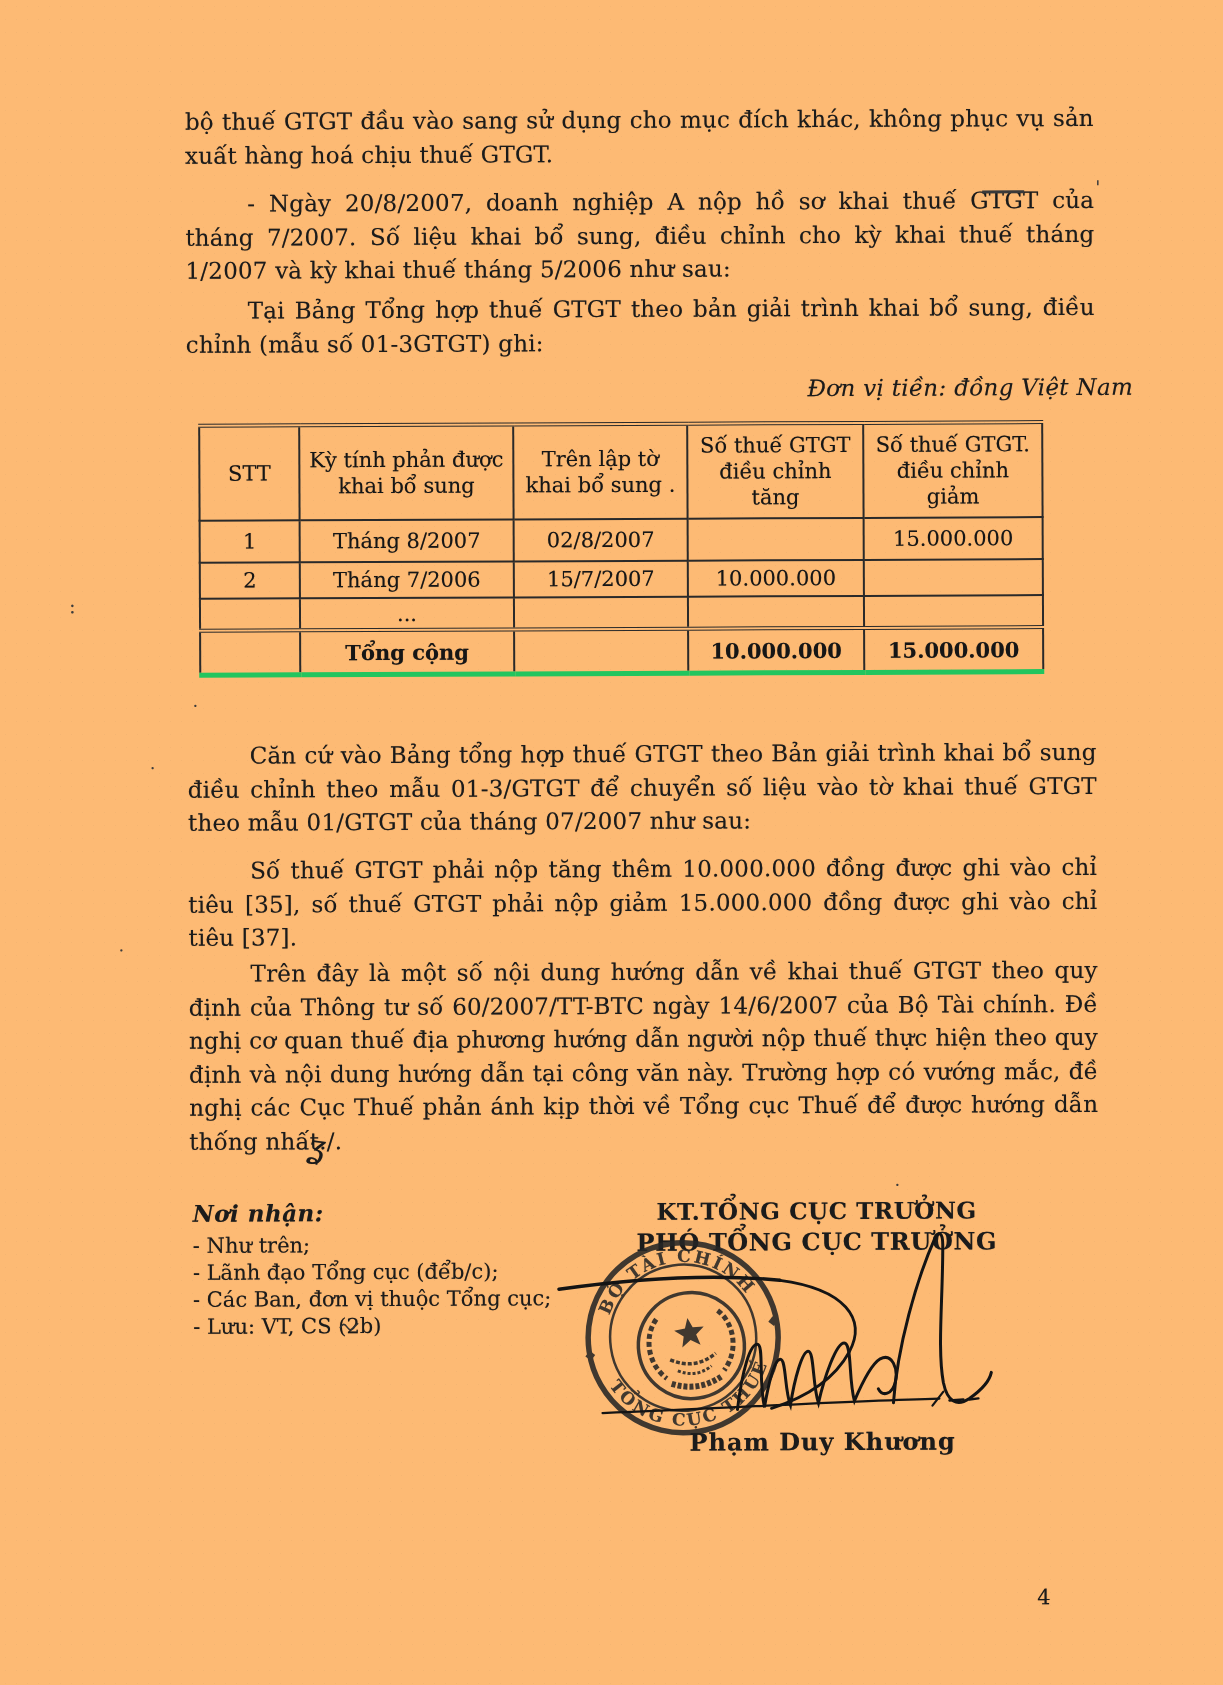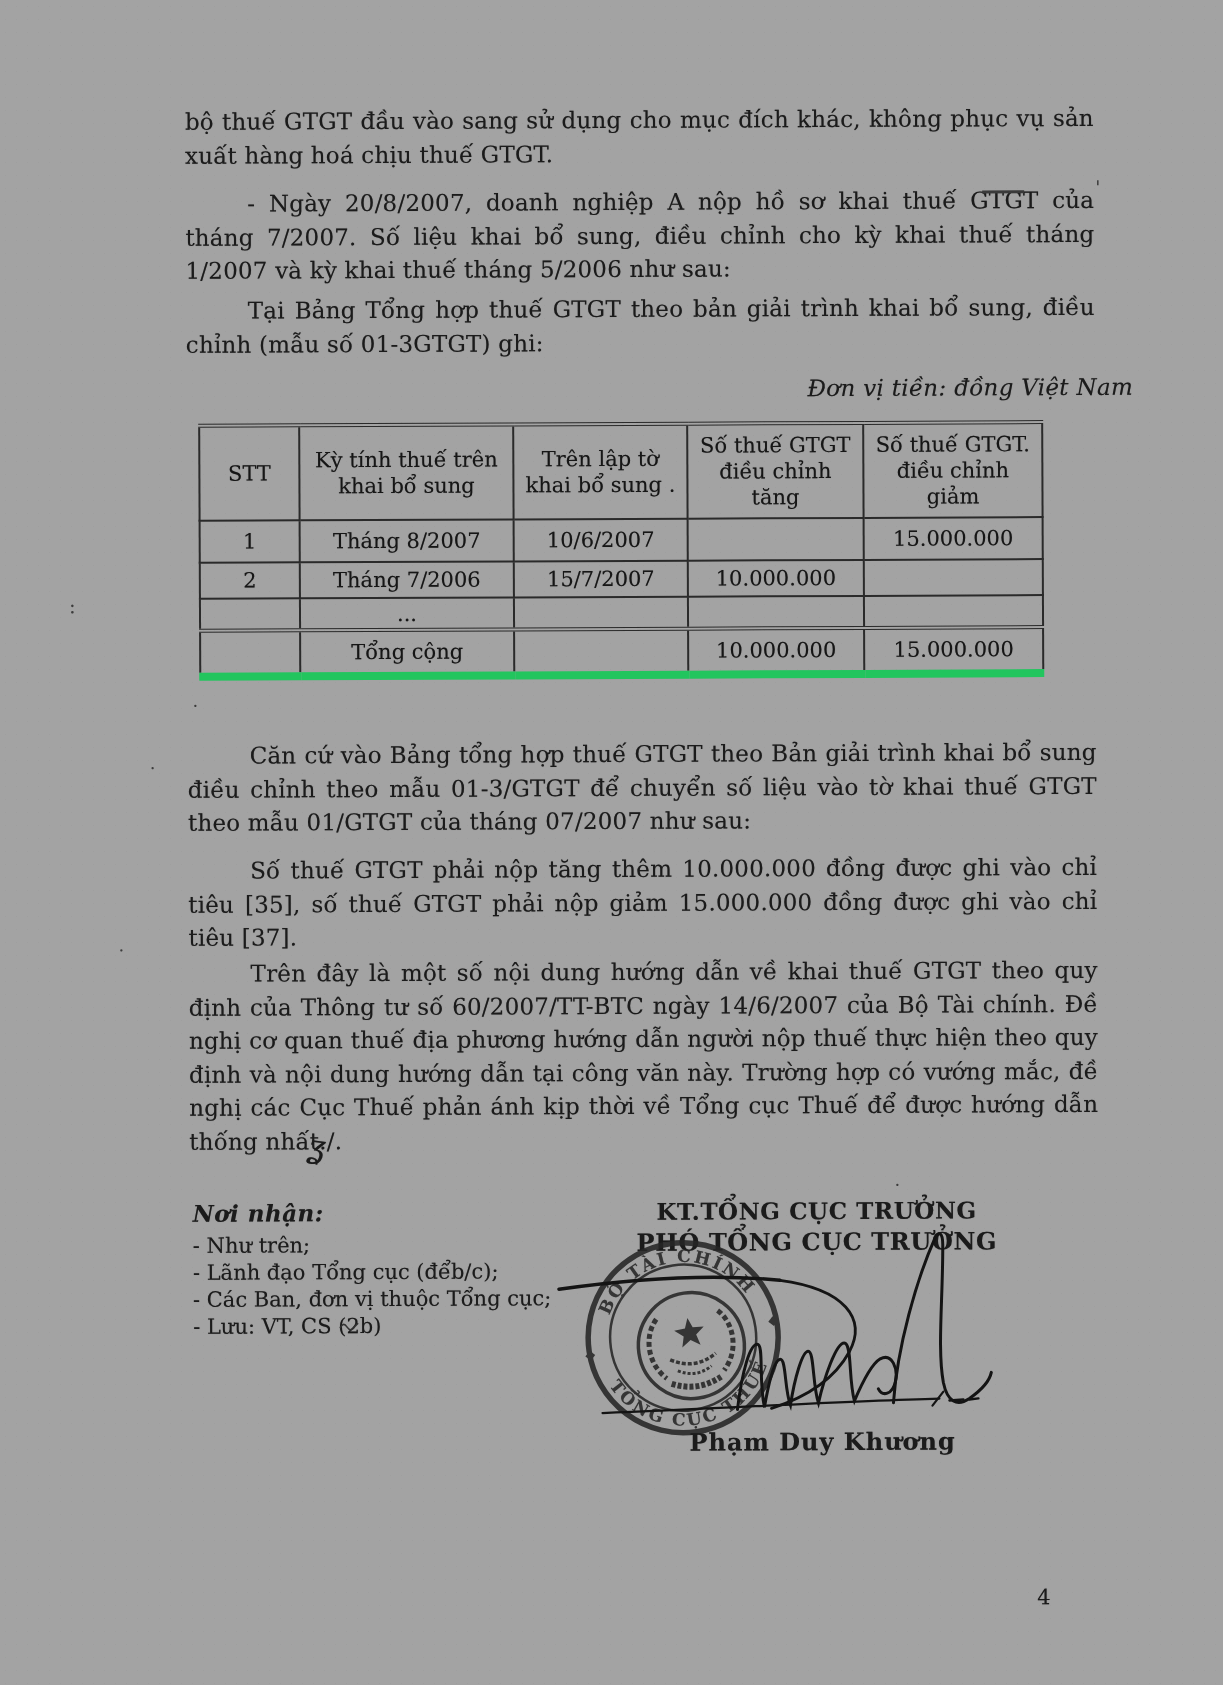--- a/index.html
+++ b/index.html
@@ -1,17 +1,17 @@
 <!DOCTYPE html>
 <html><head>
 <meta charset="utf-8">
 <style>
   html,body{margin:0;padding:0;background:#ffffff;}
   .page{
-    position:relative;width:1223px;height:1685px;background:#a3a3a3;overflow:hidden;
+    position:relative;width:1223px;height:1685px;background:#fdba74;overflow:hidden;
     font-family:"DejaVu Serif","Liberation Serif",serif;color:#1b1b1b;
   }
   .content{position:absolute;inset:0;transform:rotate(-0.25deg);}
   .content *{text-shadow:0 0 0.7px rgba(20,20,20,0.45);}
   .para{
     position:absolute;left:188px;width:909px;font-size:23px;line-height:33.5px;
     text-align:justify;text-indent:62px;letter-spacing:0.2px;
   }
   .para.noindent{text-indent:0;}
   .unit-note{
@@ -19,21 +19,21 @@
   }
   table.sum{
     position:absolute;left:200px;top:422px;width:843px;border-collapse:collapse;table-layout:fixed;
     font-size:21px;color:#161616;
   }
   table.sum th,table.sum td{border:2px solid #2a2a2a;padding:0 6px;text-align:center;vertical-align:middle;overflow:hidden;}
   table.sum thead th{height:92px;font-weight:normal;font-size:21px;line-height:26px;border-top:4px double #2a2a2a;}
   tr.r1 td{height:40px;}
   tr.r2 td{height:34px;}
   tr.r3 td{height:29px;}
-  tr.rt td{height:40px;border-top:4px double #2a2a2a;border-bottom:8px solid #22c55e;font-weight:400;}
+  tr.rt td{height:40px;border-top:4px double #2a2a2a;border-bottom:5px solid #22c55e;font-weight:700;}
   .recipients{position:absolute;left:191px;top:1198px;font-size:21px;line-height:27px;}
   .recipients .label{font-weight:bold;font-style:italic;font-size:23px;margin-bottom:6px;letter-spacing:0.5px;}
   .sig-titles{position:absolute;left:590px;top:1196px;width:450px;text-align:center;font-weight:bold;line-height:31px;}
   .sig-titles .l1{font-size:23px;letter-spacing:0.6px;}
   .sig-titles .l2{font-size:24px;letter-spacing:0.6px;}
   .signer-name{position:absolute;left:645px;top:1428px;width:350px;text-align:center;
     font-size:24px;font-weight:700;letter-spacing:1px;}
   .page-number{position:absolute;left:1034px;top:1587px;font-size:21px;}
   .stamp-sig-svg{position:absolute;left:535px;top:1188px;}
   .artifact{position:absolute;color:#3c3c3c;text-shadow:none;}
@@ -58,31 +58,31 @@
       <colgroup>
         <col style="width:100px">
           <col style="width:214px">
           <col style="width:174px">
           <col style="width:176px">
           <col style="width:179px">
       </colgroup>
       <thead>
         <tr>
           <th>STT</th>
-          <th>Kỳ tính thuế trên khai bổ sung</th>
+          <th>Kỳ tính phản được khai bổ sung</th>
           <th>Trên lập tờ khai bổ sung .</th>
           <th>Số thuế GTGT điều chỉnh tăng</th>
           <th>Số thuế GTGT. điều chỉnh giảm</th>
         </tr>
       </thead>
       <tbody>
         <tr class="r1">
           <td>1</td>
           <td>Tháng 8/2007</td>
-          <td>10/6/2007</td>
+          <td>02/8/2007</td>
           <td></td>
           <td>15.000.000</td>
         </tr>
         <tr class="r2">
           <td>2</td>
           <td>Tháng 7/2006</td>
           <td>15/7/2007</td>
           <td>10.000.000</td>
           <td></td>
         </tr>

